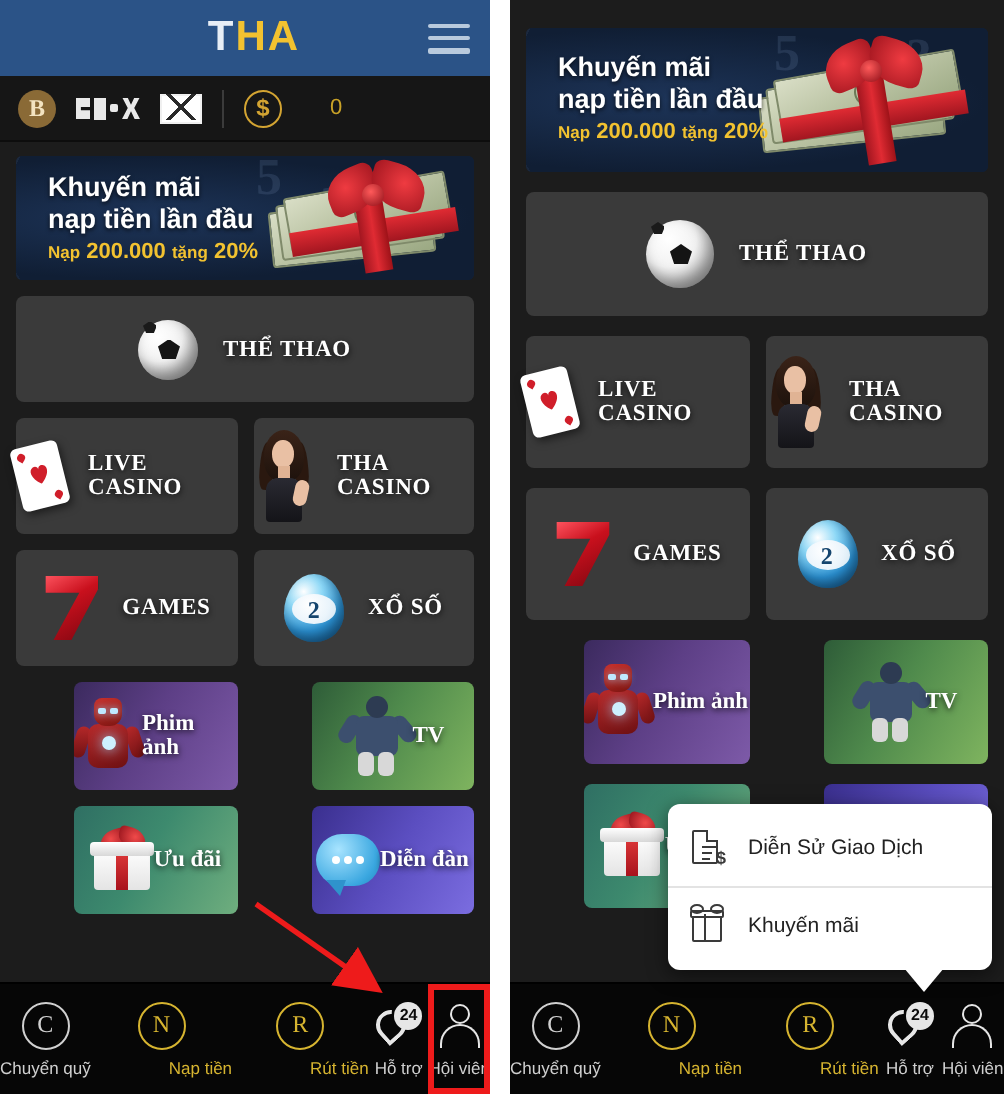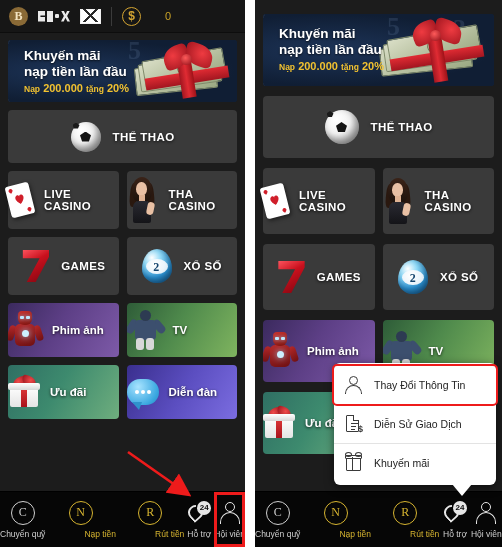--- a/index.html
+++ b/index.html
@@ -169,24 +169,24 @@
     color: #ffffff;
     font-size: 11.5px;
     font-weight: bold;
     letter-spacing: .4px;
   }
   .card-wide { height: 53px; margin-top: 8px; }
   .grid2 { display: grid; grid-template-columns: 1fr 1fr; gap: 8px; margin-top: 8px; }
   .card-sq { height: 58px; }
   .card-media {
     height: 54px; border-radius: 4px; position: relative; overflow: hidden;
-    display:flex; align-items:center; justify-content:flex-start; gap:10px;
-    color:#fff; font-size:11.5px; font-weight:bold;
-  }
-  .card-label { position: relative; z-index: 3; text-shadow: 0 1px 3px rgba(0,0,0,.8); }
+    display:flex; align-items:center; justify-content:center; gap:0;
+    color:#fff; font-size:11.5px; font-weight:bold;margin-left:29px;
+  }
+  .card-label { position: relative; z-index: 3; text-shadow: 0 1px 3px rgba(0,0,0,.8); font-family: Liberation Serif, serif; }
 
   
   .ico { position: relative; flex: 0 0 auto; z-index:3; }
   .ico-ball { width: 30px; height: 30px; border-radius: 50%;
      background: radial-gradient(circle at 33% 28%, #ffffff 0%, #f2f2f2 42%, #bdbdbd 78%, #8f8f8f 100%);
      box-shadow: inset -3px -4px 7px rgba(0,0,0,.35); }
   .ico-ball:before { content:""; position:absolute; left:50%; top:50%; width:11px; height:10px; margin:-5px 0 0 -5.5px;
      background:#141414; clip-path: polygon(50% 0,100% 38%,81% 100%,19% 100%,0 38%); }
   .ico-ball:after { content:""; position:absolute; left:2px; top:1px; width:7px; height:6px; background:#1a1a1a;
      clip-path: polygon(50% 0,100% 40%,78% 100%,22% 100%,0 40%); }
@@ -356,20 +356,30 @@
   
   .annot { position:absolute; inset:0; pointer-events:none; z-index: 60; }
 </style>
 </head>
 <body>
 
 <div class="screenshot">
 
   <div class="phone phone-left">
 
+    <div class="appbar">
+      <div class="appbar-title">
+        <span class="t-initial">T</span><span>HA</span>
+      </div>
+      <div class="hamburger">
+        <span></span>
+          <span></span>
+          <span></span>
+      </div>
+    </div>
 
     <div class="acct-strip">
       <div class="coin-b">B</div>
       <div class="brand-mark">
         <i class="bm1"></i>
           <i class="bm2"></i>
           <i class="bm3"></i>
           <i class="bm4"></i>
       </div>
       <div class="env-icon"></div>
@@ -683,27 +693,20 @@
             <span class="d d1"></span>
               <span class="d d2"></span>
               <span class="d d3"></span>
           </span>
           <span class="card-label">Diễn đàn</span>
         </div>
       </div>
     </div>
 
     <div class="popup">
-      <div class="popup-item popup-highlight">
-        <span class="pi-icon">
-          <span class="pu-head"></span>
-            <span class="pu-body"></span>
-        </span>
-        <span>Thay Đổi Thông Tin</span>
-      </div>
       <div class="popup-item">
         <span class="pi-icon">
           <span class="doc">
             <span class="doc-l dl1"></span>
               <span class="doc-l dl2"></span>
               <span class="doc-l dl3"></span>
           </span>
           <span class="doc-s">$</span>
         </span>
         <span>Diễn Sử Giao Dịch</span>

